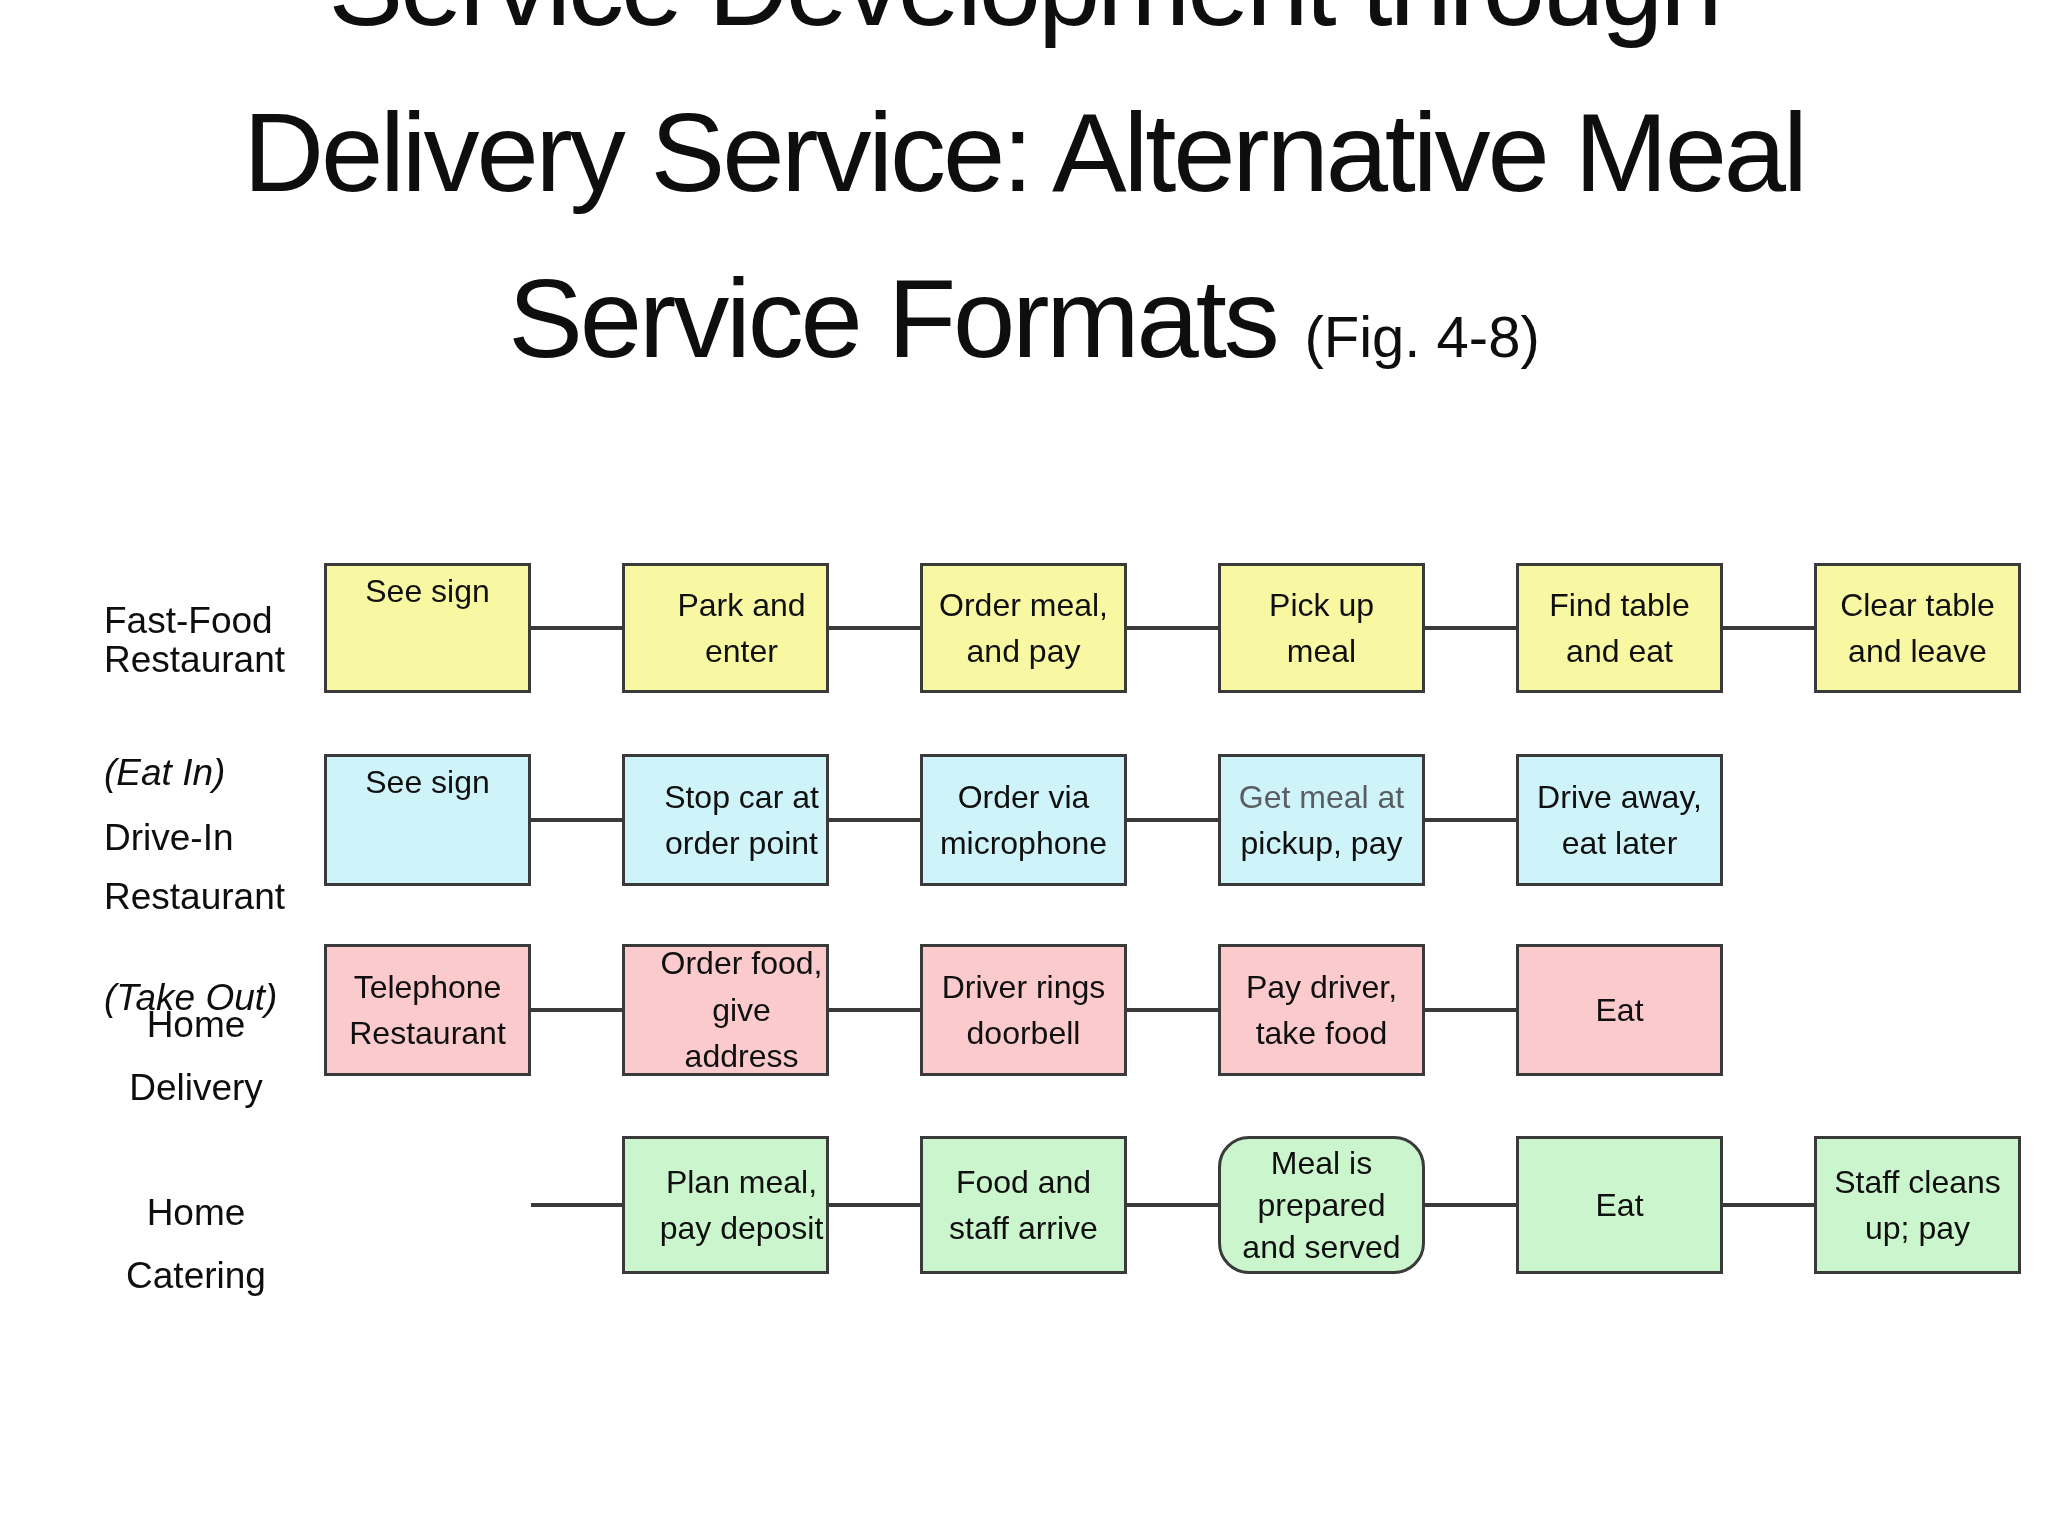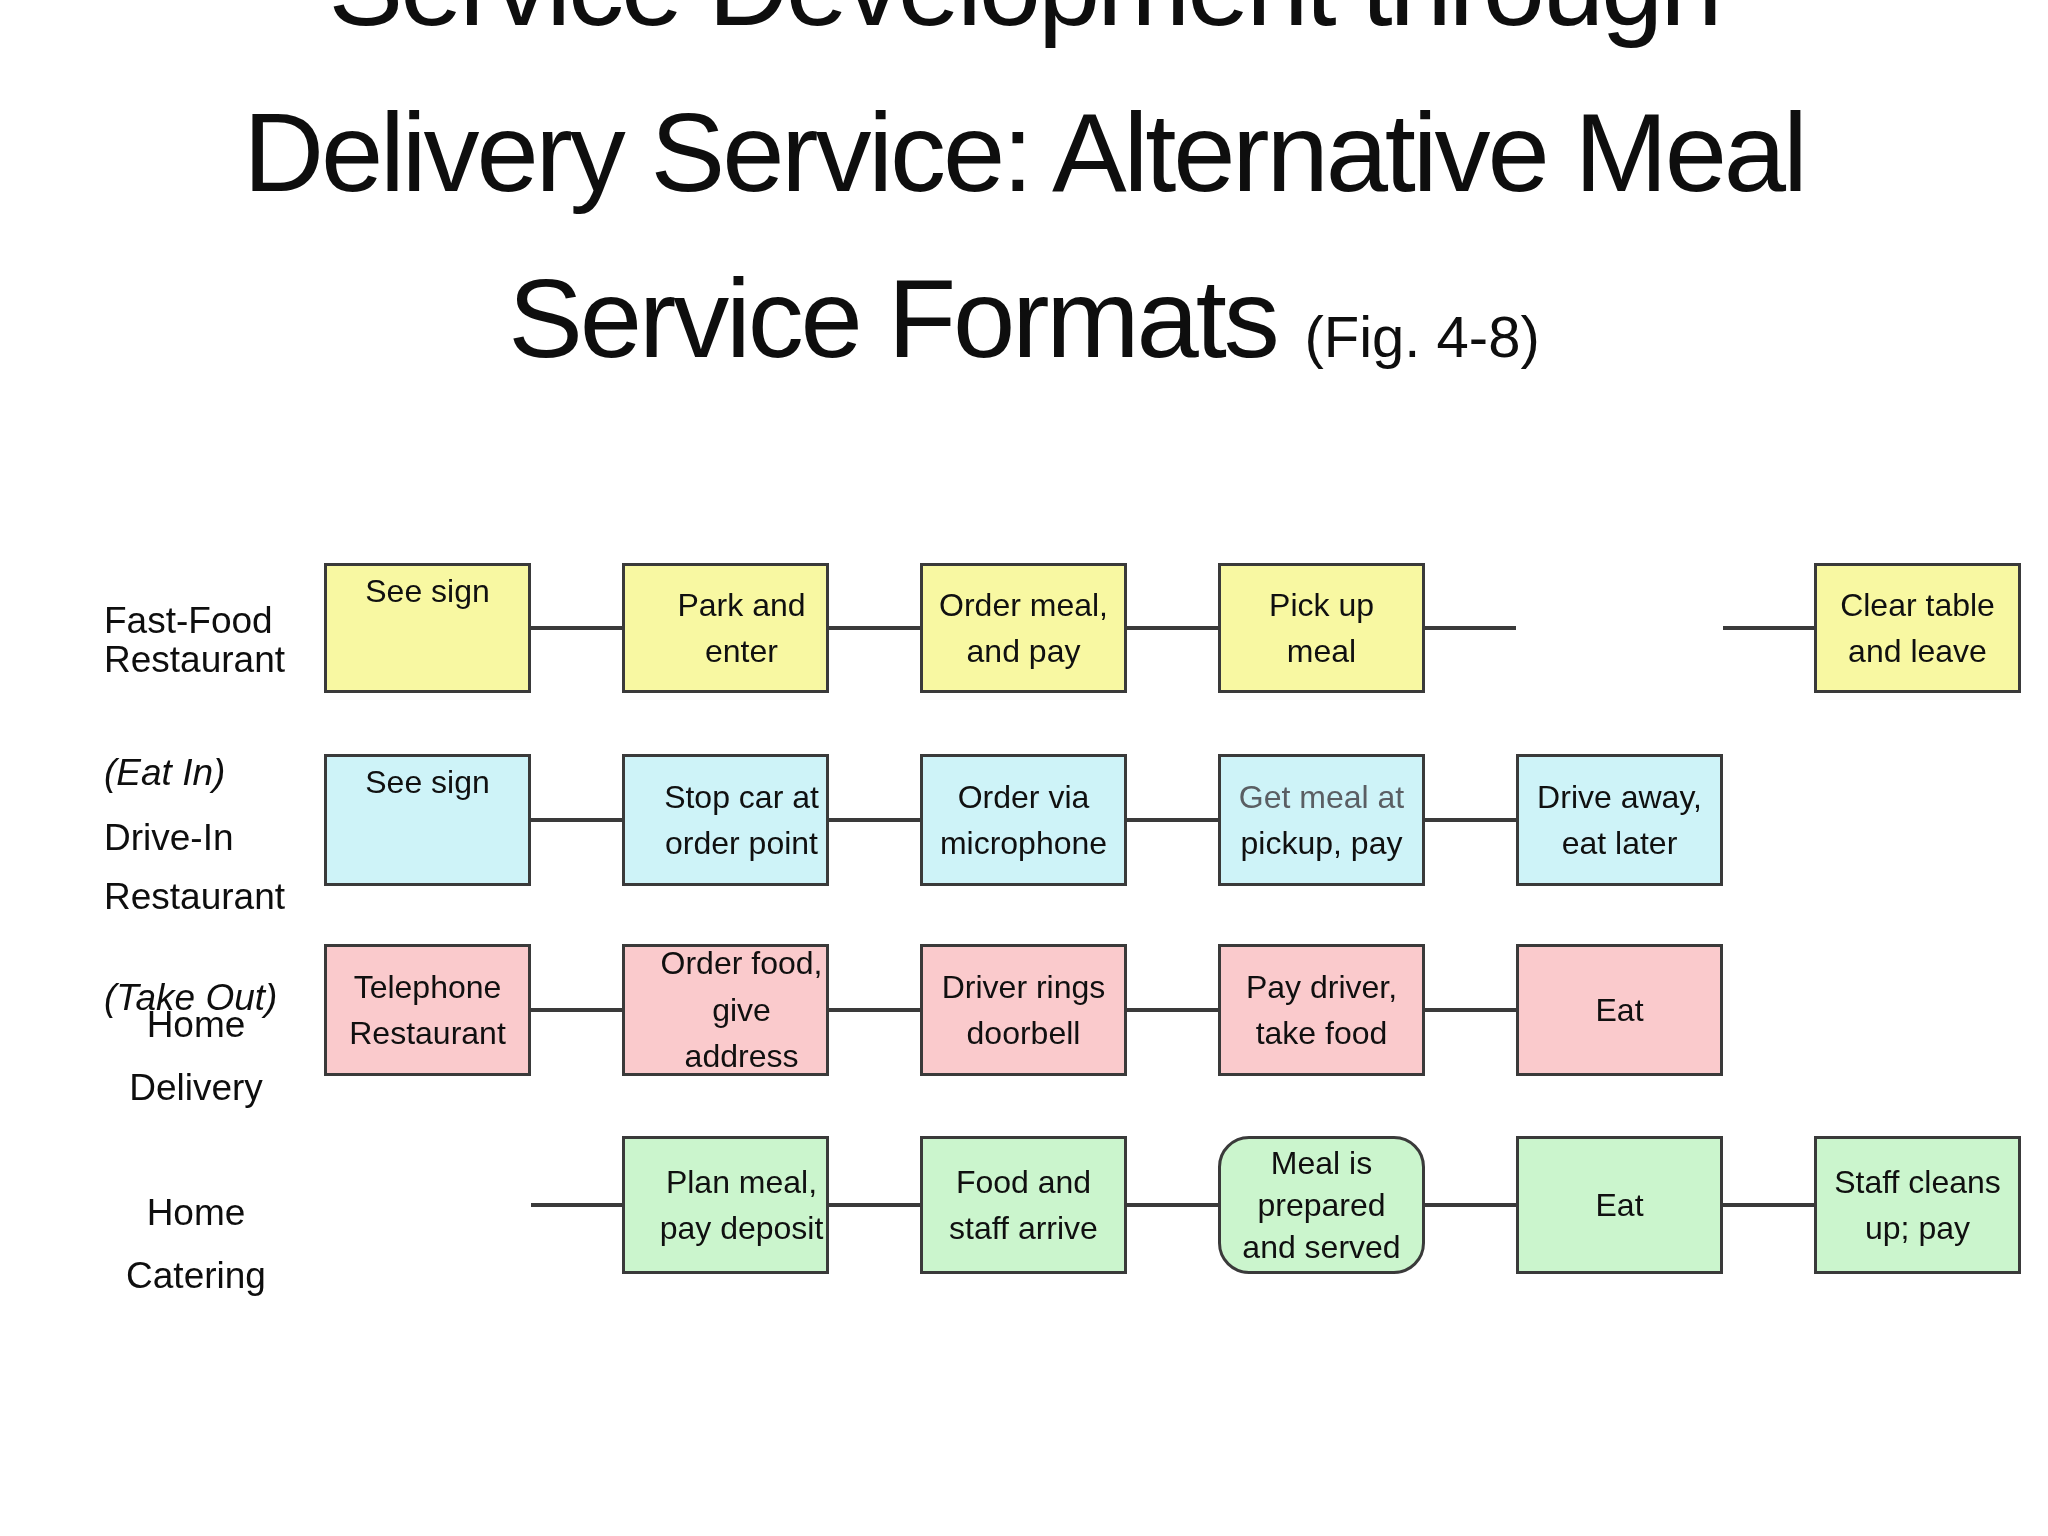--- a/index.html
+++ b/index.html
@@ -130,20 +130,22 @@
     <div class="conn c1"></div>
     <div class="box b2">Park and
 enter</div>
     <div class="conn c2"></div>
     <div class="box b3">Order meal,
 and pay</div>
     <div class="conn c3"></div>
     <div class="box b4">Pick up
 meal</div>
     <div class="conn c4"></div>
+    <div class="box b5">Find table
+and eat</div>
     <div class="conn c5"></div>
     <div class="box b6">Clear table
 and leave</div>
   </div>
 
   <div class="row r2">
     <div class="row-label">
       <div class="rl-main">Drive-In
 Restaurant</div>
       <div class="rl-sub">(Take Out)</div>

